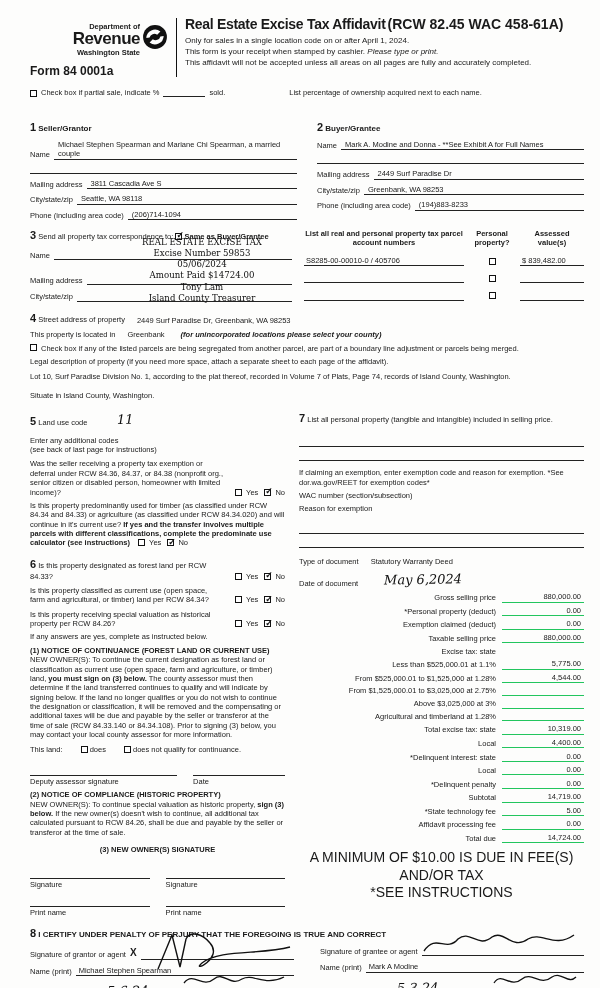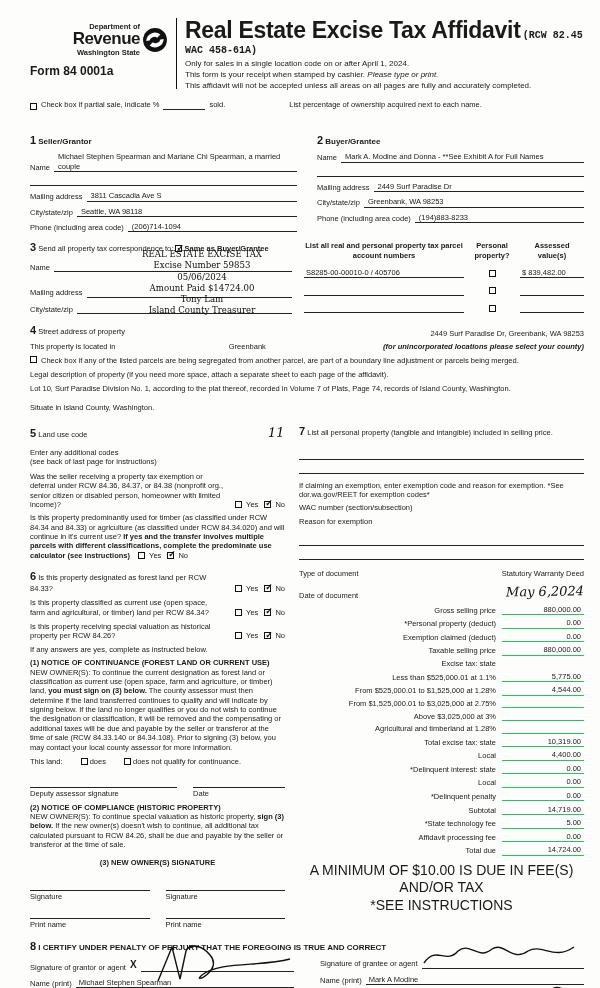--- a/index.html
+++ b/index.html
@@ -13,32 +13,32 @@
   .bold { font-weight:bold; }
   i { font-style:italic; }
 
   
   .cb { display:inline-block; width:7px; height:7px; border:1px solid #111; position:relative; vertical-align:-1px; background:#fff; flex:none; }
   .cb.checked::after { content:"✓"; position:absolute; left:0px; top:-3.5px; font-size:9px; font-weight:bold; color:#111; }
 
   
   .header { display:flex; align-items:flex-start; }
   .logo-block { width:142px; flex:none; padding-top:6px; }
-  .logo-row { display:flex; align-items:center; justify-content:flex-end; gap:2px; padding-right:4px; }
+  .logo-row { display:flex; align-items:flex-start; justify-content:flex-end; gap:2px; padding-right:4px; }
   .logo-text { text-align:right; }
   .dept { font-size:7.5px; font-weight:bold; }
   .rev { font-size:17px; font-weight:bold; letter-spacing:-0.5px; line-height:0.95; }
   .wa { font-size:7.5px; font-weight:bold; padding-left:20px; }
   .logo-icon { width:26px; height:26px; margin-top:2px; }
   .form-no { font-size:12px; font-weight:bold; margin-top:7px; }
   .hdr-div { width:0; border-left:1.5px solid #111; align-self:stretch; margin:2px 8px 2px 4px; }
   .header-right { flex:1; }
   .title-row { margin-bottom:2px; }
-  .title { font-size:23px; font-weight:bold; letter-spacing:-0.3px; }
-  .rcw { font-size:10px; font-weight:bold;font-family:Liberation Mono, monospace; }
+  .title { font-size:14px; font-weight:bold; letter-spacing:-0.3px; }
+  .rcw { font-size:14px; font-weight:bold; }
   .sub { font-size:8px; margin-top:1px; }
 
   
   .partial { display:flex; align-items:flex-end; gap:4px; margin-top:9px; font-size:7.5px; }
   .partial .short-ul { width:42px; border-bottom:1px solid #222; height:8px; }
   .partial .note { margin-left:60px; }
 
   
   .cols2 { display:flex; gap:20px; margin-top:24px; }
   .cols2 .col { flex:1; min-width:0; }
@@ -60,21 +60,21 @@
   .ptable-head .h1 { flex:1; }
   .ptable-head .h2 { width:44px; flex:none; }
   .ptable-head .h3 { width:64px; flex:none; }
   .prow { display:flex; align-items:flex-end; gap:6px; margin-top:8px; }
   .prow .pval { flex:1; border-bottom:1px solid #222; min-height:9px; padding-left:2px; }
   .prow .pcb { width:44px; flex:none; text-align:center; }
   .prow .pass { width:64px; flex:none; border-bottom:1px solid #222; min-height:9px; padding-left:2px; }
 
   
   .sec4 { margin-top:10px; }
-  .row-flex { display:flex; align-items:flex-end; gap:12px; margin-top:4px;justify-content:space-between; }
+  .row-flex { display:flex; align-items:flex-end; gap:12px; margin-top:4px; }
   .located-note { flex:none; font-weight:bold; font-style:italic; padding-left:4px; }
   .cb-row { display:flex; gap:4px; margin-top:5px; align-items:flex-start; }
   .legal { margin-top:4px; }
   .legal-value { margin-top:5px; }
   .situate { margin-top:10px; margin-bottom:12px; }
 
   
   .main { display:flex; gap:14px; margin-top:12px; }
   .mcol-l { width:255px; flex:none; }
   .mcol-r { flex:1; min-width:0; }

